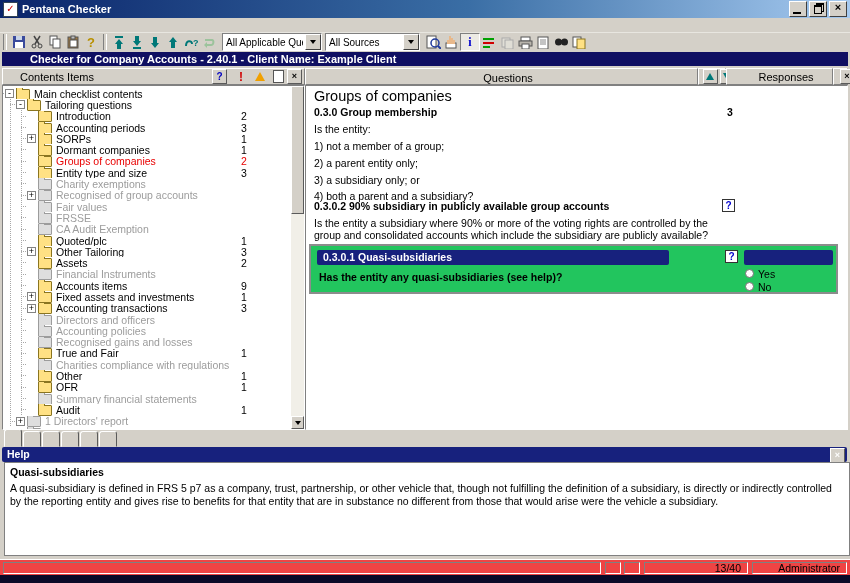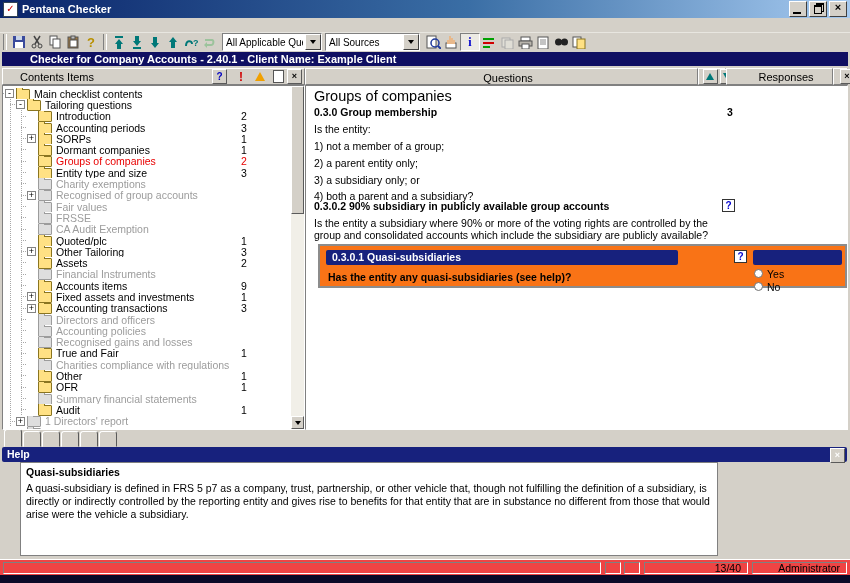--- a/index.html
+++ b/index.html
@@ -75,36 +75,36 @@
     border:1px solid;border-color:#fff #5a5a5a #5a5a5a #fff;box-sizing:border-box;
     display:flex;align-items:center;justify-content:center;}
   
   #qcontent{position:absolute;inset:0;font-size:10.5px;}
   .abs{position:absolute;white-space:nowrap;}
   .bold{font-weight:bold;}
   #q-heading{font-size:14.5px;}
   .helpbtn{position:absolute;width:13px;height:13px;background:#fff;border:1px solid #333;
     color:#0000cc;font-weight:bold;font-size:10px;line-height:12px;text-align:center;box-sizing:border-box;}
   #q2-text{white-space:normal;width:408px;line-height:12px;}
-  #selbox{position:absolute;left:12px;top:158px;width:529px;height:44px;background:#f97316;
+  #selbox{position:absolute;left:3px;top:158px;width:529px;height:50px;background:#22c55e;
     border:2px solid #8c8c8c;box-sizing:border-box;}
   .navybar{position:absolute;height:15px;background:#17217d;border-radius:2px;color:#fff;
     font-weight:bold;font-size:10.5px;line-height:15px;padding-left:6px;box-sizing:border-box;}
   .radio-row{display:flex;align-items:center;height:13px;gap:4px;}
   .radio{width:9px;height:9px;border-radius:50%;border:1px solid #707070;background:#fff;box-sizing:border-box;}
   
   #tabs{position:absolute;left:2px;top:430px;width:846px;height:17px;display:flex;align-items:flex-end;padding-left:2px;}
   .tab{height:14px;line-height:14px;padding:0 8px;background:#d4d0c8;border:1px solid;
     border-color:#fff #5a5a5a #d4d0c8 #fff;border-radius:3px 3px 0 0;margin-right:1px;font-size:10.5px;}
   .tab.active{height:16px;line-height:16px;font-weight:normal;position:relative;z-index:2;}
   
   #helpbar{position:absolute;left:2px;top:447px;width:845px;height:15px;background:#17217d;border-radius:2px;
     color:#fff;font-weight:bold;font-size:10.5px;line-height:15px;padding-left:5px;box-sizing:border-box;}
   #helpbar .smbtn{position:absolute;right:2px;top:1px;}
-  #helpcontent{position:absolute;left:20px;top:462px;width:698px;height:94px;background:#fff;
+  #helpcontent{position:absolute;left:4px;top:462px;width:846px;height:94px;background:#fff;
     border:1px solid #808080;box-sizing:border-box;font-size:10.5px;padding:3px 5px;line-height:13px;}
   #helpcontent .body{white-space:normal;margin-top:3px;}
   
   #statusbar{position:absolute;left:0;top:559px;width:850px;height:16px;background:#ef4444;border-top:1px solid #fff;}
   .spanel{position:absolute;top:2px;height:12px;border:1px solid;border-color:#808080 #fff #fff #808080;
     box-sizing:border-box;font-size:10.5px;line-height:10px;padding:0 6px;}
   #bottomstrip{position:absolute;left:0;top:575px;width:850px;height:8px;background:#0a0a28;}
   
   .tbi svg{display:block;}
   .pressed{border:1px solid;border-color:#808080 #fff #fff #808080;background:#eceae4;}

